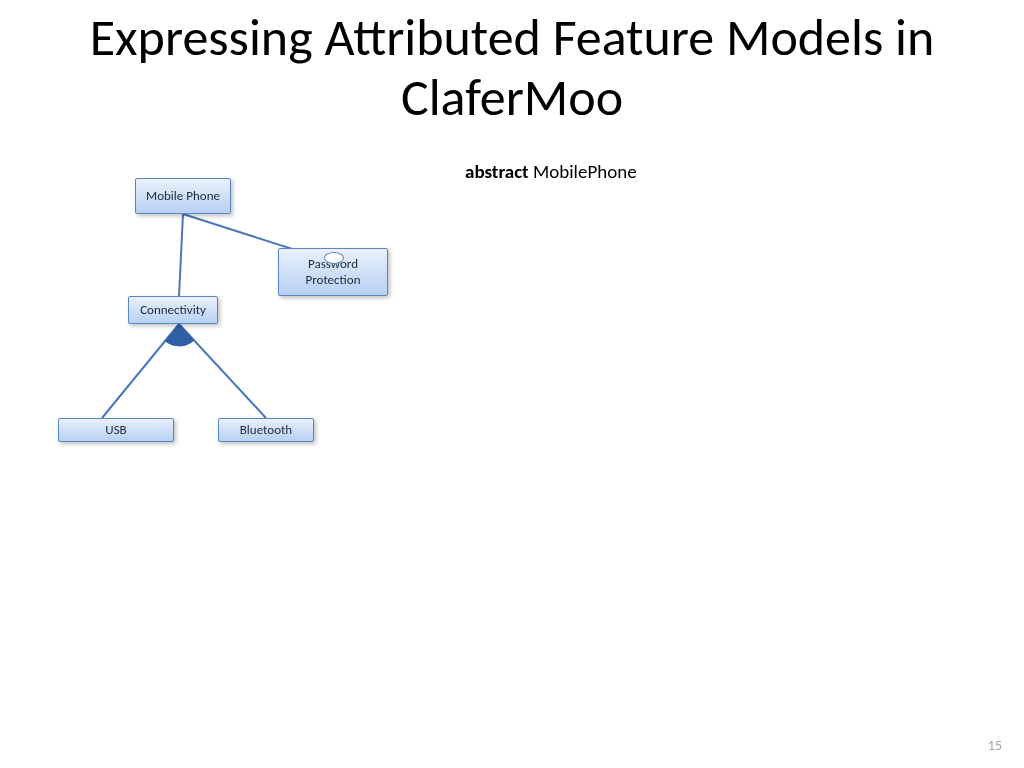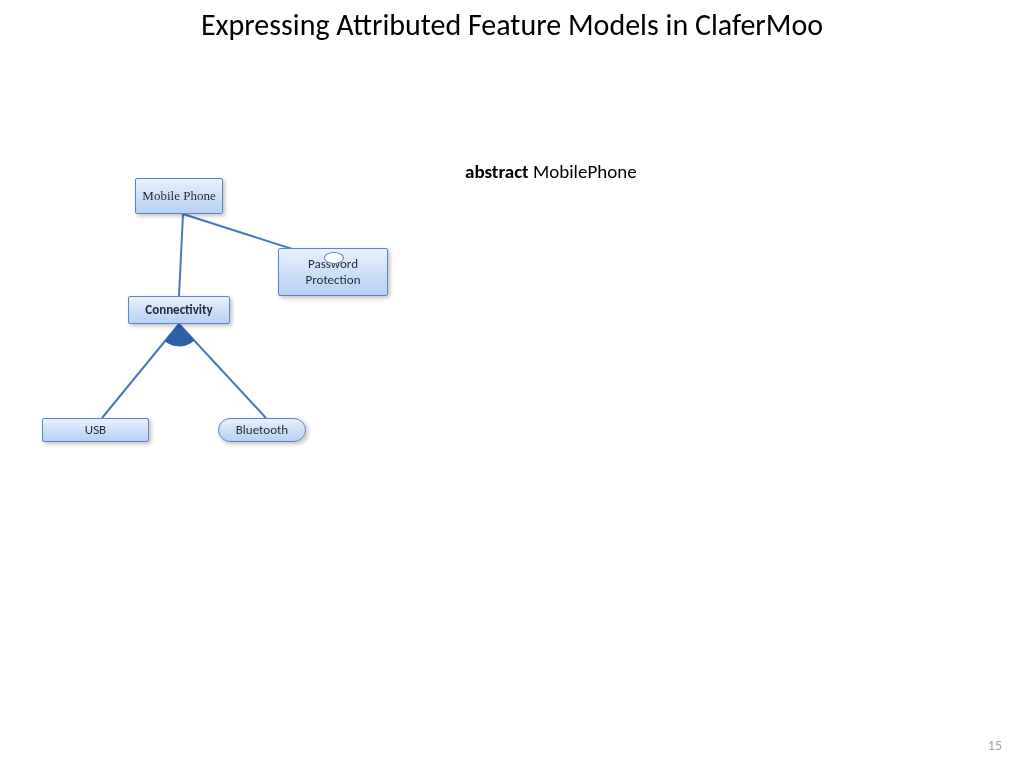--- a/index.html
+++ b/index.html
@@ -16,21 +16,21 @@
     position: relative;
     width: 1024px;
     height: 768px;
   }
   .title {
     position: absolute;
     top: 8px;
     left: 0;
     width: 1024px;
     text-align: center;
-    font-size: 30px;
+    font-size: 52px;
     font-weight: 400;
     line-height: 1.15;
     color: #000;
   }
   .code-area {
     position: absolute;
     top: 160px;
     left: 465px;
     font-size: 19px;
     color: #000;
@@ -99,23 +99,23 @@
   </div>
 
   <div class="tree" id="tree">
     <svg class="edges" id="edges">
         <line x1="143" y1="54" x2="139" y2="136" stroke="#4a78bb" stroke-width="2"></line>
         <line x1="143" y1="54" x2="293" y2="102" stroke="#4a78bb" stroke-width="2"></line>
         <line x1="139" y1="164" x2="62" y2="258" stroke="#4a78bb" stroke-width="2"></line>
         <line x1="139" y1="164" x2="226" y2="258" stroke="#4a78bb" stroke-width="2"></line>
         <path d="M 139 164 L 125.05891162281313 181.01899100591646 A 22 22 0 0 0 153.94355120597294 180.14590590070637 Z" fill="#2f5fa5" stroke="#2f5fa5"></path>
       </svg>
-  <div class="node" style="left: 95px; top: 18px; width: 88px; height: 36px; font-family: Liberation Serif, serif;">Mobile Phone</div>
-      <div class="node" style="left: 88px; top: 136px; width: 102px; height: 28px; font-weight: bold;">Connectivity</div>
+  <div class="node" style="left: 95px; top: 18px; width: 96px; height: 36px;">Mobile Phone</div>
+      <div class="node" style="left: 88px; top: 136px; width: 90px; height: 28px;">Connectivity</div>
       <div class="node" style="left: 238px; top: 88px; width: 110px; height: 48px;">Password Protection</div>
-      <div class="node" style="left: 2px; top: 258px; width: 107px; height: 24px;">USB</div>
-      <div class="node" style="left: 178px; top: 258px; width: 88px; height: 24px; border-radius: 12px;">Bluetooth</div>
+      <div class="node" style="left: 18px; top: 258px; width: 116px; height: 24px;">USB</div>
+      <div class="node" style="left: 178px; top: 258px; width: 96px; height: 24px;">Bluetooth</div>
       <div class="opt-circle" style="left: 284px; top: 92px;"></div>
     </div>
 
   <div class="page-number">15</div>
 
 </div>
 
 </body></html>

